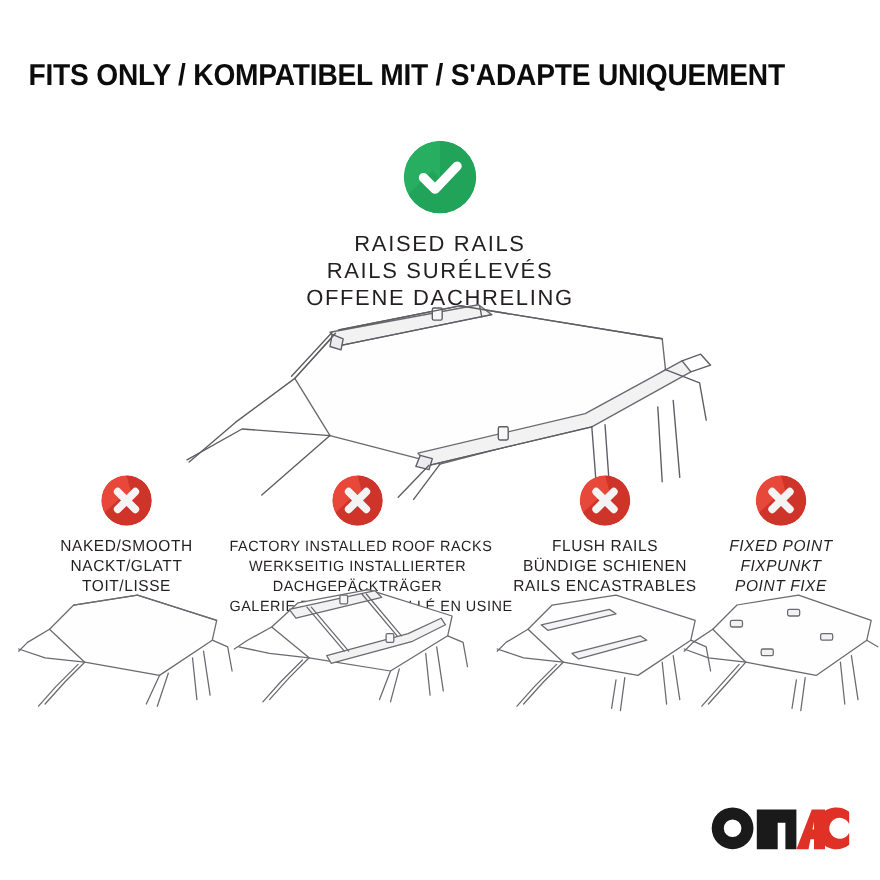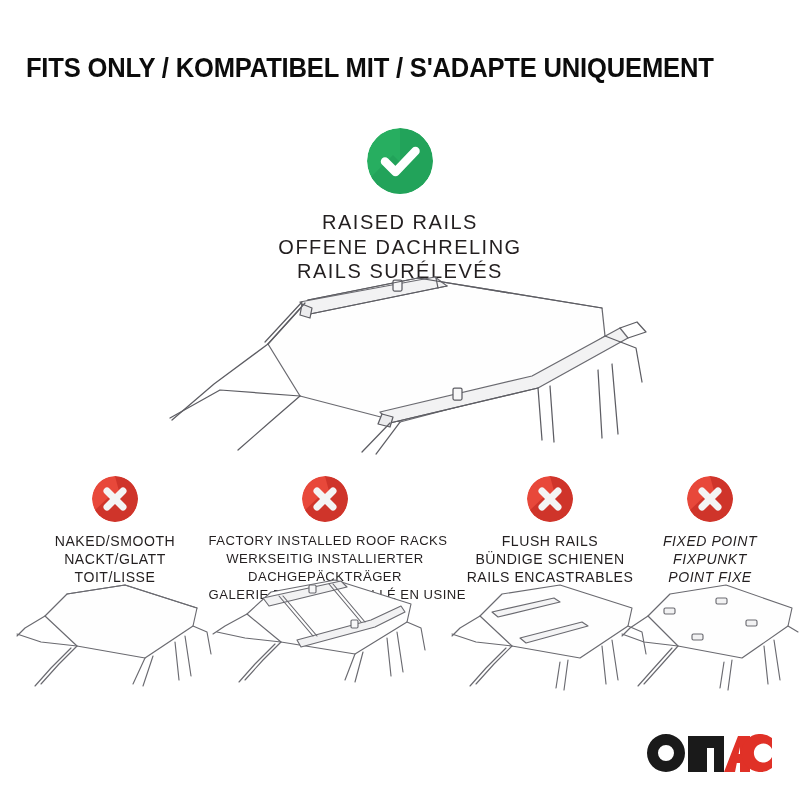--- a/index.html
+++ b/index.html
@@ -76,21 +76,21 @@
     left: 150px;
     top: 272px;
     width: 500px;
     height: 185px;
   }
 
   
   .cols {
     position: absolute;
     left: 0;
-    top: 476px;
+    top: 432px;
     width: 800px;
     height: 240px;
   }
   .col {
     position: absolute;
     top: 0;
     text-align: center;
   }
   .col-badge {
     width: 46px;
@@ -143,22 +143,22 @@
   <div class="hero-icon-wrap">
     <svg class="badge" width="66" height="66" viewBox="0 0 66 66" aria-hidden="true">
       <circle cx="33" cy="33" r="33" fill="#27ae60"></circle>
       <path d="M33 0 A33 33 0 0 1 33 66 A33 33 0 0 1 4 49 L26 27 L33 34 Z" fill="#1f9b55" opacity="0.55"></path>
       <path d="M18 33.5 L28.5 44 L48.5 23" fill="none" stroke="#ffffff" stroke-width="8.5" stroke-linecap="round" stroke-linejoin="round"></path>
     </svg>
   </div>
 
   <div class="hero-lines">
     <div class="hero-line">RAISED RAILS</div>
+    <div class="hero-line">RAILS SURÉLEVÉS</div>
     <div class="hero-line">OFFENE DACHRELING</div>
-    <div class="hero-line">RAILS SURÉLEVÉS</div>
   </div>
 </div>
 
 <div class="hero-art">
   <svg width="500" height="185" viewBox="0 0 500 185" aria-hidden="true">
     <g fill="none" stroke="#5d5d63" stroke-width="1.25" stroke-linejoin="round" stroke-linecap="round">
 
       <path d="M118 72 L158 28 L268 6 L452 36 L455 64 L372 118 L250 150 L150 124 Z" fill="#fefefe" stroke="#6a6a70"></path>
 
       <path d="M118 72 L64 112 L22 148"></path>

